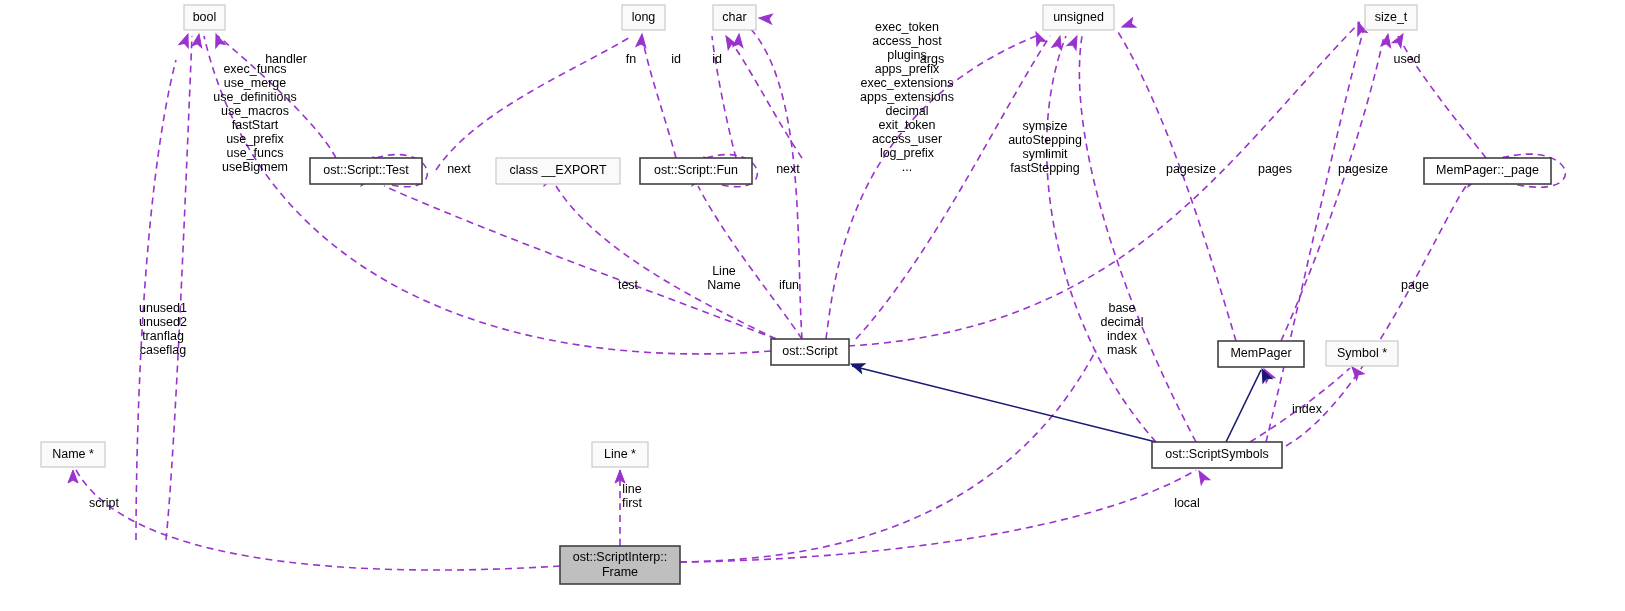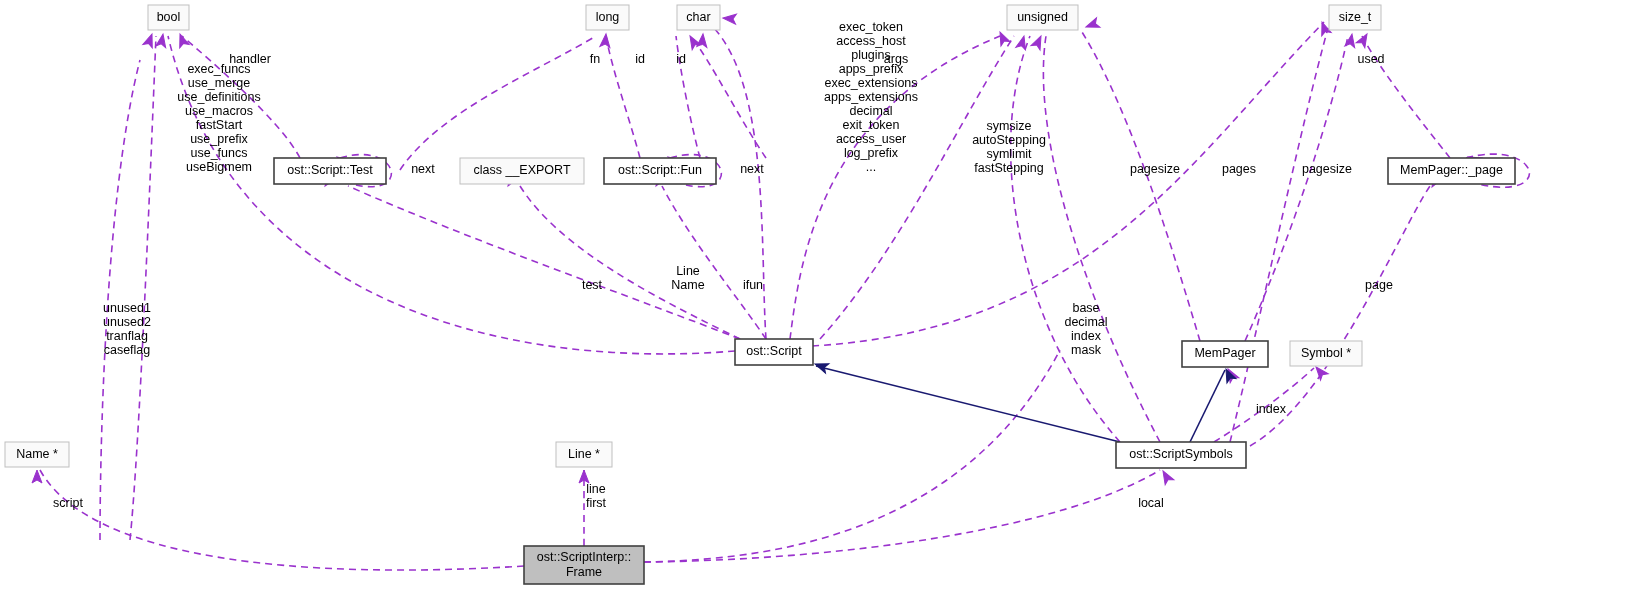--- a/index.html
+++ b/index.html
@@ -1,17 +1,17 @@
 <!DOCTYPE html>
 <html><head>
 <meta charset="utf-8">
 <style>
   html,body{margin:0;padding:0;background:#ffffff;}
   body{font-family:"Liberation Sans","DejaVu Sans",sans-serif;}
-  #diagram-root{position:relative;width:1536px;height:611px;background:#ffffff;overflow:hidden;}
+  #diagram-root{position:relative;width:1536px;height:611px;background:#ffffff;overflow:hidden;margin-left:36px;}
   svg.graph{position:absolute;left:0;top:0;width:1625px;height:611px;display:block;}
   .node-rect{stroke-width:1;}
   .node-rect.plain{fill:#fafafa;stroke:#bfbfbf;stroke-width:1;}
   .node-rect.strong{fill:#ffffff;stroke:#404040;stroke-width:1.6;}
   .node-rect.current{fill:#bfbfbf;stroke:#404040;stroke-width:1.6;}
   text{font-family:"Liberation Sans","DejaVu Sans",sans-serif;fill:#000000;}
   .node-label{font-size:12.5px;text-anchor:middle;dominant-baseline:middle;}
   .edge-label{font-size:12.5px;text-anchor:middle;dominant-baseline:middle;fill:#000000;}
   .edge-assoc{fill:none;stroke:#9a32cd;stroke-width:1.6;stroke-dasharray:7 5;}
   .edge-inherit{fill:none;stroke:#191970;stroke-width:1.6;}

